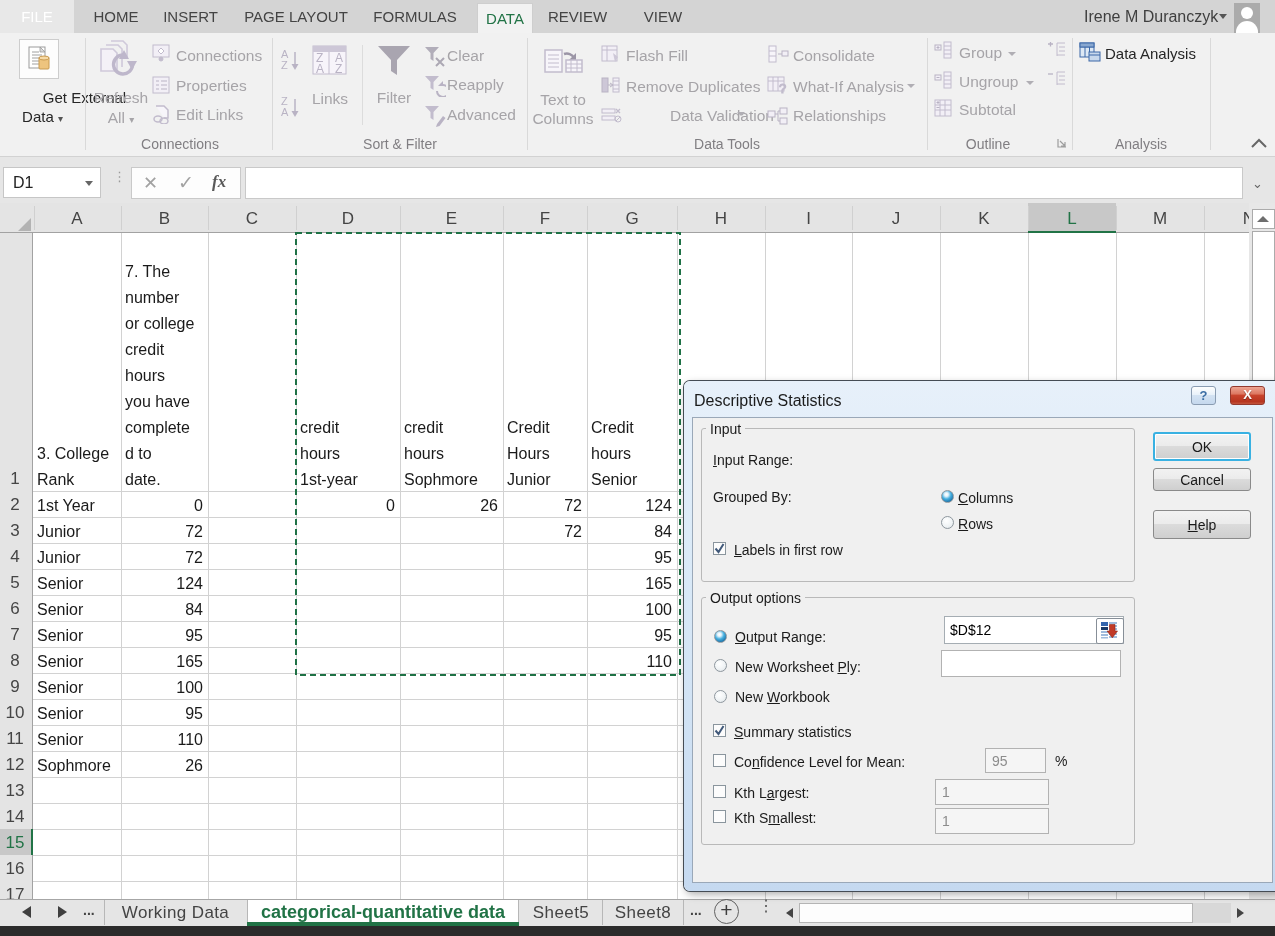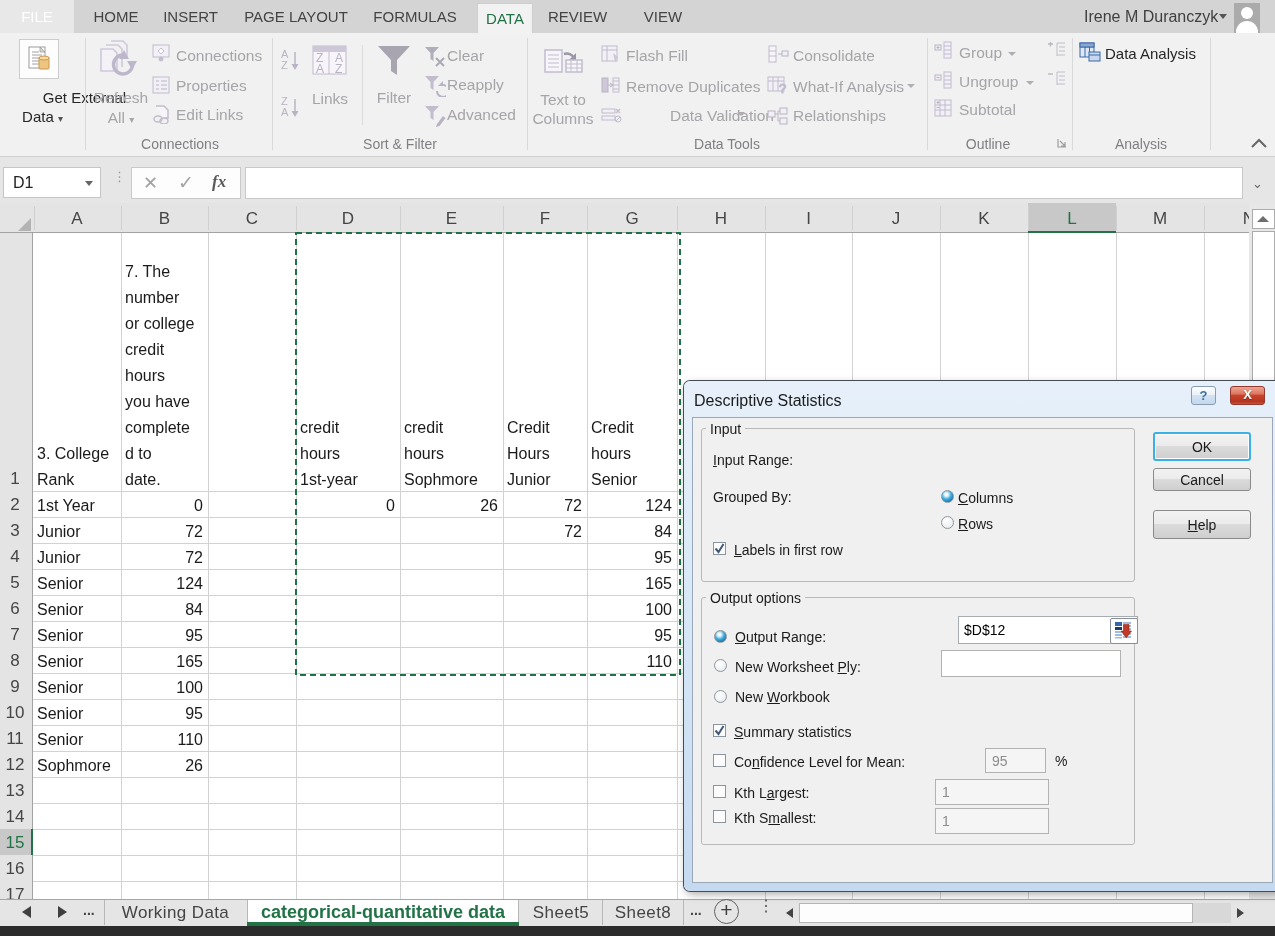--- a/index.html
+++ b/index.html
@@ -537,21 +537,21 @@
         <svg width="13" height="13" style="position:absolute;left:-1px;top:-1px;">
           <path d="M2.5 6.5l3 3.5 5-8" fill="none" stroke="#41597a" stroke-width="2"></path>
         </svg>
       </div>
   <div class="abs dtext" style="left:50px;top:161px;"><u>L</u>abels in first row</div>
 
   <div class="abs gbox" style="left:17px;top:216px;width:432px;height:246px;"></div>
   <div class="abs gboxlab" style="left:22px;top:209px;">Output options</div>
   <div class="abs radio sel" style="left:30px;top:249px;"></div>
   <div class="abs dtext" style="left:51px;top:248px;"><u>O</u>utput Range:</div>
-  <div class="abs tbox" style="left:274px;top:235px;width:180px;height:28px;">
+  <div class="abs tbox" style="left:260px;top:235px;width:180px;height:28px;">
     <span style="position:absolute;left:5px;top:5px;font-size:14px;color:#000;">$D$12</span>
     <div class="abs" style="left:151px;top:1px;width:26px;height:24px;border:1px solid #878f98;border-radius:2px;background:#fff;">
       <svg width="24" height="22" style="position:absolute;left:0;top:0;">
         <rect x="3" y="2" width="18" height="18" fill="#fff"></rect>
         <rect x="4" y="3" width="7" height="4" fill="#3465ad"></rect>
         <rect x="4" y="8" width="7" height="3" fill="#1b3a68"></rect>
         <g fill="#9fbbdd">
           <rect x="12" y="3" width="8" height="2"></rect>
               <rect x="12" y="6" width="8" height="2"></rect>
           <rect x="4" y="12" width="7" height="2"></rect>

